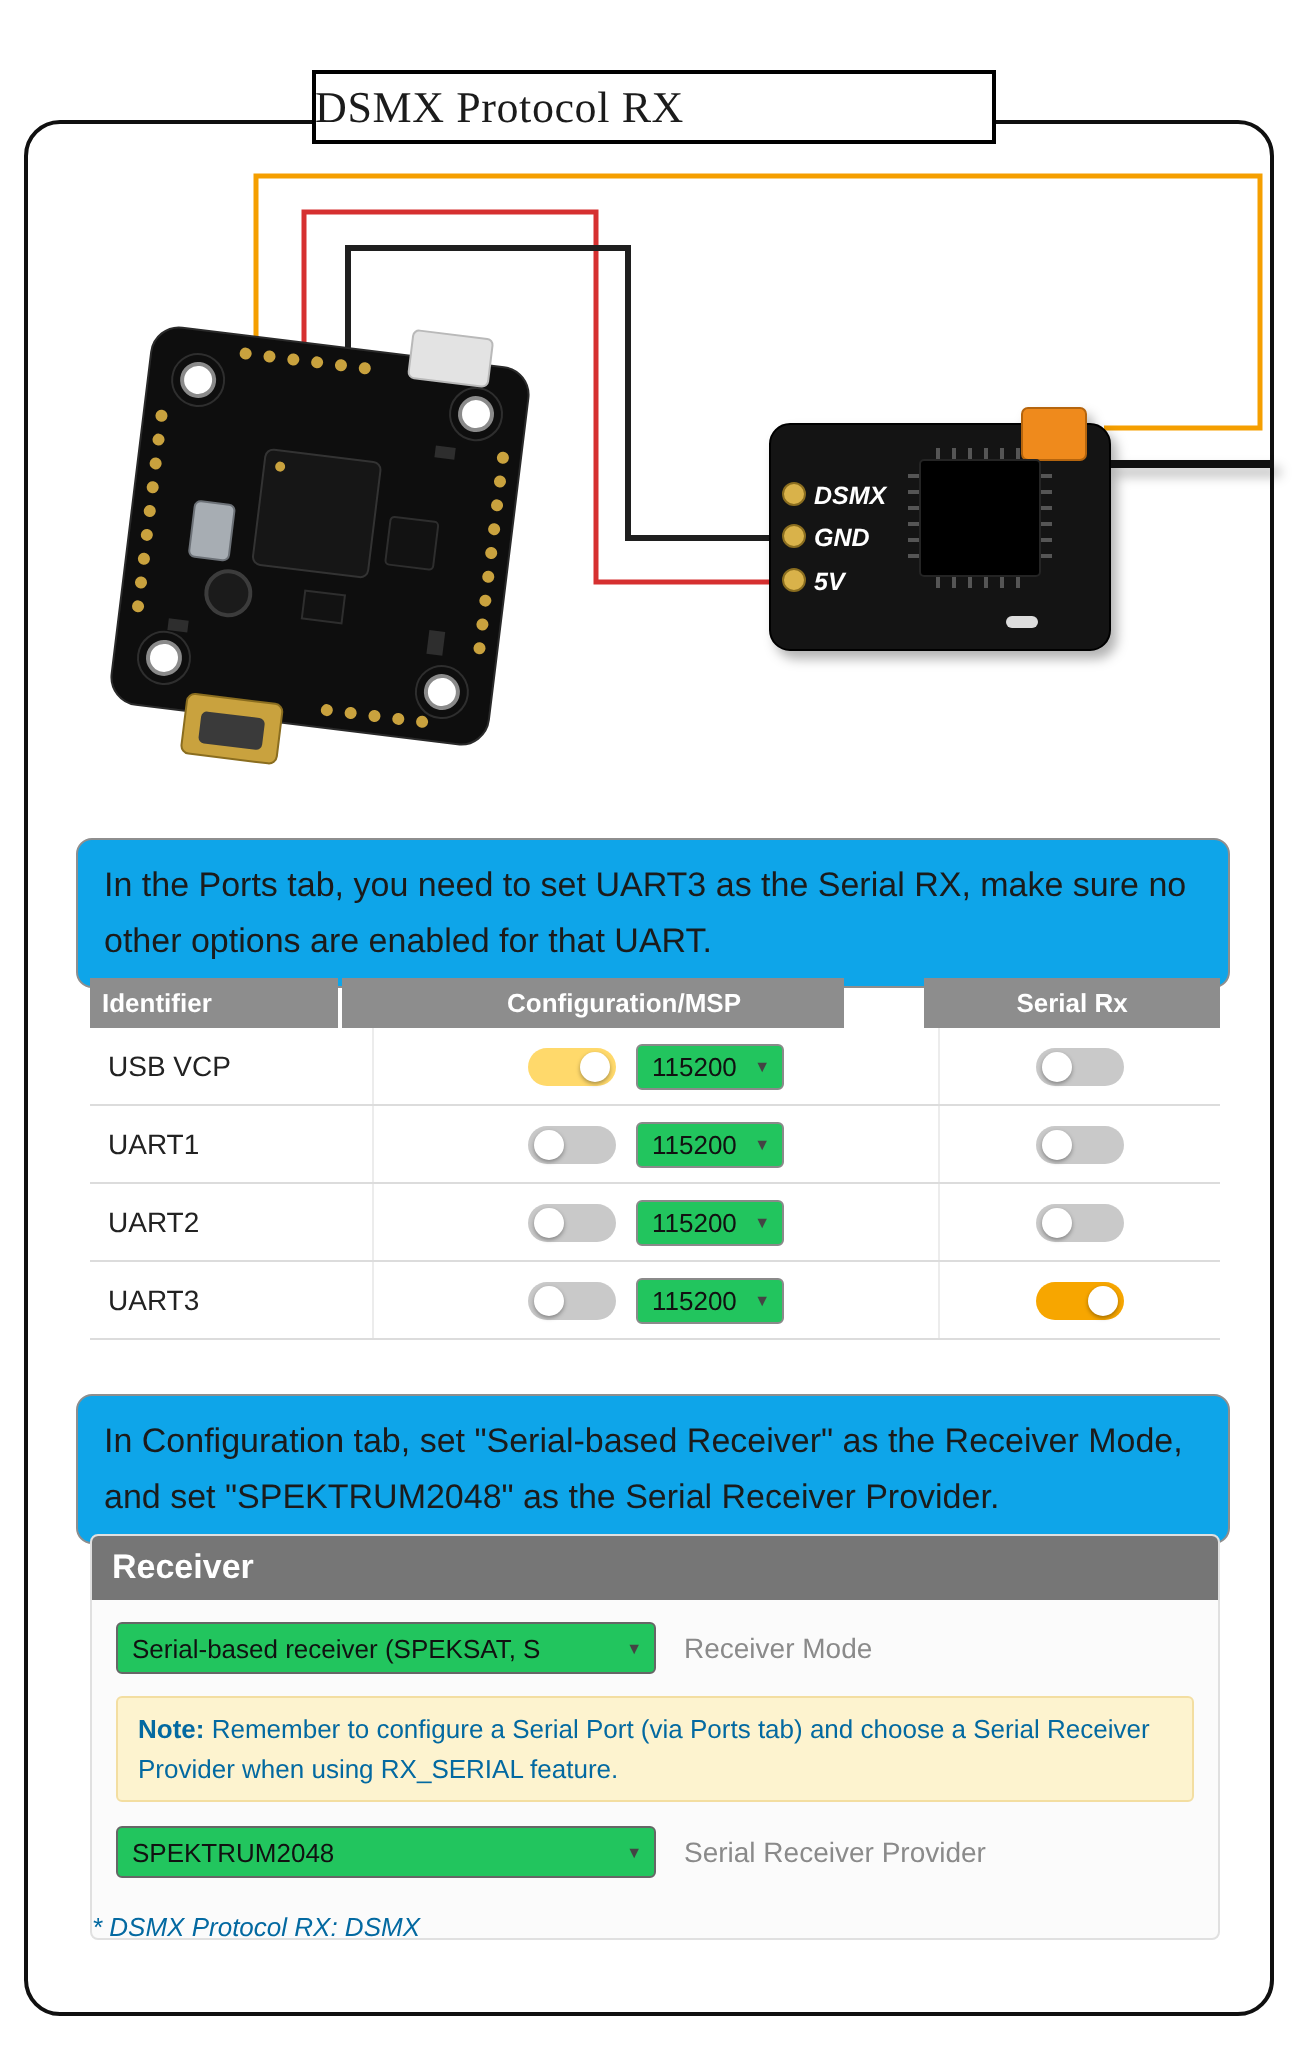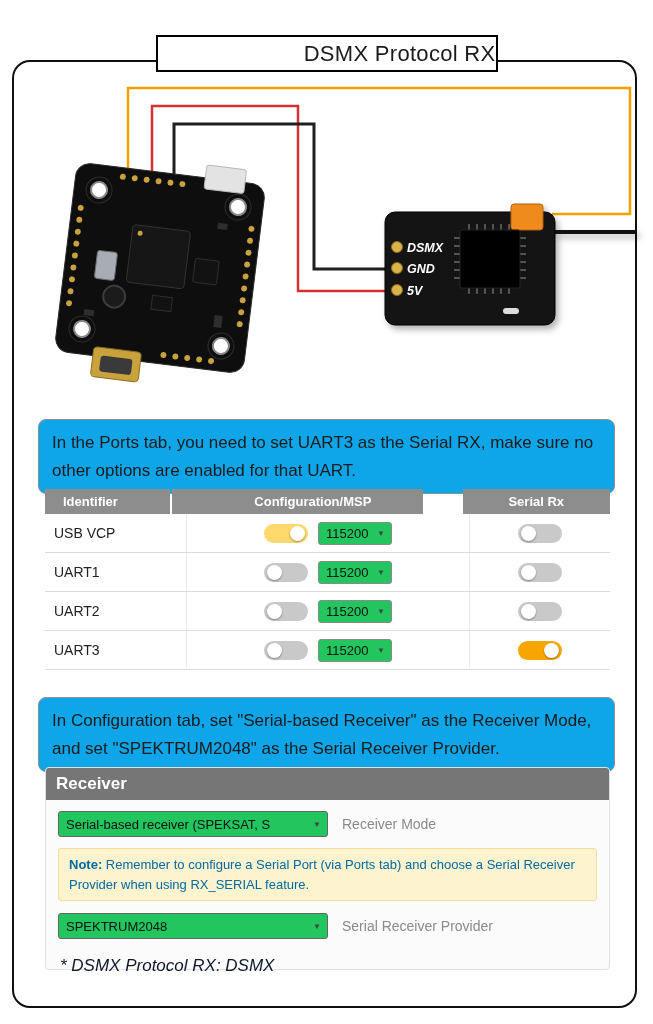--- a/index.html
+++ b/index.html
@@ -7,42 +7,42 @@
     position:relative; width:653px; height:1024px; background:#fff; overflow:hidden;
     font-family:"Liberation Sans","DejaVu Sans",sans-serif; color:#1b1b1b;
   }
   .frame {
     position:absolute; left:12px; top:60px; width:625px; height:948px;
     border:2px solid #101010; border-radius:18px; background:#fff; box-sizing:border-box;
   }
   .title-box {
     position:absolute; left:50%; transform:translateX(-50%); top:35px; width:338px; height:33px;
     background:#fff; border:2px solid #000; z-index:3;
-    display:flex; align-items:center; justify-content:flex-end; font-size:22px; letter-spacing:.3px;
+    display:flex; align-items:center; justify-content:flex-start; font-size:22px; letter-spacing:.3px;font-family:Liberation Serif, serif;
   }
   .diagram { position:absolute; left:0; top:70px; z-index:2; }
   .wire { fill:none; }
   .wire.signal { stroke:var(--wire_signal,#f59f00); stroke-width:2.5; }
   .wire.power  { stroke:var(--wire_power,#d63030);  stroke-width:2.5; }
   .wire.ground { stroke:var(--wire_ground,#1f1f1f); stroke-width:3; }
   .rx-module { filter:drop-shadow(3px 4px 3px rgba(0,0,0,0.30)); }
   .pad-label { fill:#fff; font-size:12.5px; font-weight:bold; font-style:italic; font-family:"Liberation Sans","DejaVu Sans",sans-serif; }
 
   .instruction {
     position:absolute; left:38px; width:549px; background:#0ea5e9;
     border:1px solid #8e8e8e; border-radius:8px; padding:9px 13px;
     font-size:17px; line-height:1.62; color:#1b1b1b; z-index:2;
   }
   #ports-instruction { top:419px; }
   #config-instruction { top:697px; }
 
   .ports-table { position:absolute; left:45px; top:489px; width:565px; font-size:14px; z-index:2; }
   .thead { display:flex; gap:2px; }
   .th { background:#8d8d8d; color:#fff; font-weight:bold; font-size:13px; height:25px; display:flex; align-items:center; box-sizing:border-box; }
-  .th.c1 { width:140px; padding-left:18px; }
+  .th.c1 { width:140px; padding-left:6px; }
   .th.c2 { width:281px; justify-content:center;padding-left:31px; }
   .th.c3 { width:168px; justify-content:center;margin-left:38px; }
   .trow { display:flex; height:38px; border-bottom:1px solid #dcdcdc; background:#fff; align-items:center; }
   .trow .cell1 { width:142px; padding-left:9px; color:#222; box-sizing:border-box; border-right:1px solid #ececec; height:100%; display:flex; align-items:center; }
   .trow .cell2 { width:283px; display:flex; justify-content:center; align-items:center; gap:10px; border-right:1px solid #ececec; height:100%; box-sizing:border-box; }
   .trow .cell3 { width:140px; display:flex; justify-content:center; align-items:center; height:100%; }
 
   .toggle { width:44px; height:19px; border-radius:10px; background:#c9c9c9; position:relative; cursor:pointer; flex:0 0 auto; }
   .toggle .knob { position:absolute; width:15px; height:15px; border-radius:50%; background:#fff; top:2px; left:3px; box-shadow:0 1px 2px rgba(0,0,0,.35); }
   .toggle.on .knob { left:26px; }
@@ -64,21 +64,21 @@
   .panel-body { padding:11px 12px 12px; }
   .field-row { display:flex; align-items:center; gap:14px; margin-bottom:11px; }
   .field-row:last-child { margin-bottom:18px; }
   .selectbox.wide { width:270px; height:26px; border-color:#666; }
   .selectbox.wide .sel-text { white-space:nowrap; overflow:hidden; }
   .field-label { color:#8a8a8a; font-size:14px; }
   .note {
     background:var(--note_bg,#fdf3cf); border:1px solid #f3dea1; border-radius:3px;
     padding:6px 10px; font-size:13px; color:#0369a1; line-height:1.5; margin-bottom:12px;
   }
-  .footer-note { position:absolute; left:46px; top:956px; font-style:italic; color:#0f172a; font-size:17px; z-index:2;margin-left:14px; }
+  .footer-note { position:absolute; left:46px; top:956px; font-style:italic; color:#0369a1; font-size:13px; z-index:2; }
 </style>
 </head>
 <body>
 
 <div class="page">
 
   <div class="frame"></div>
 
   <div class="title-box">
     <span>DSMX Protocol RX</span>

